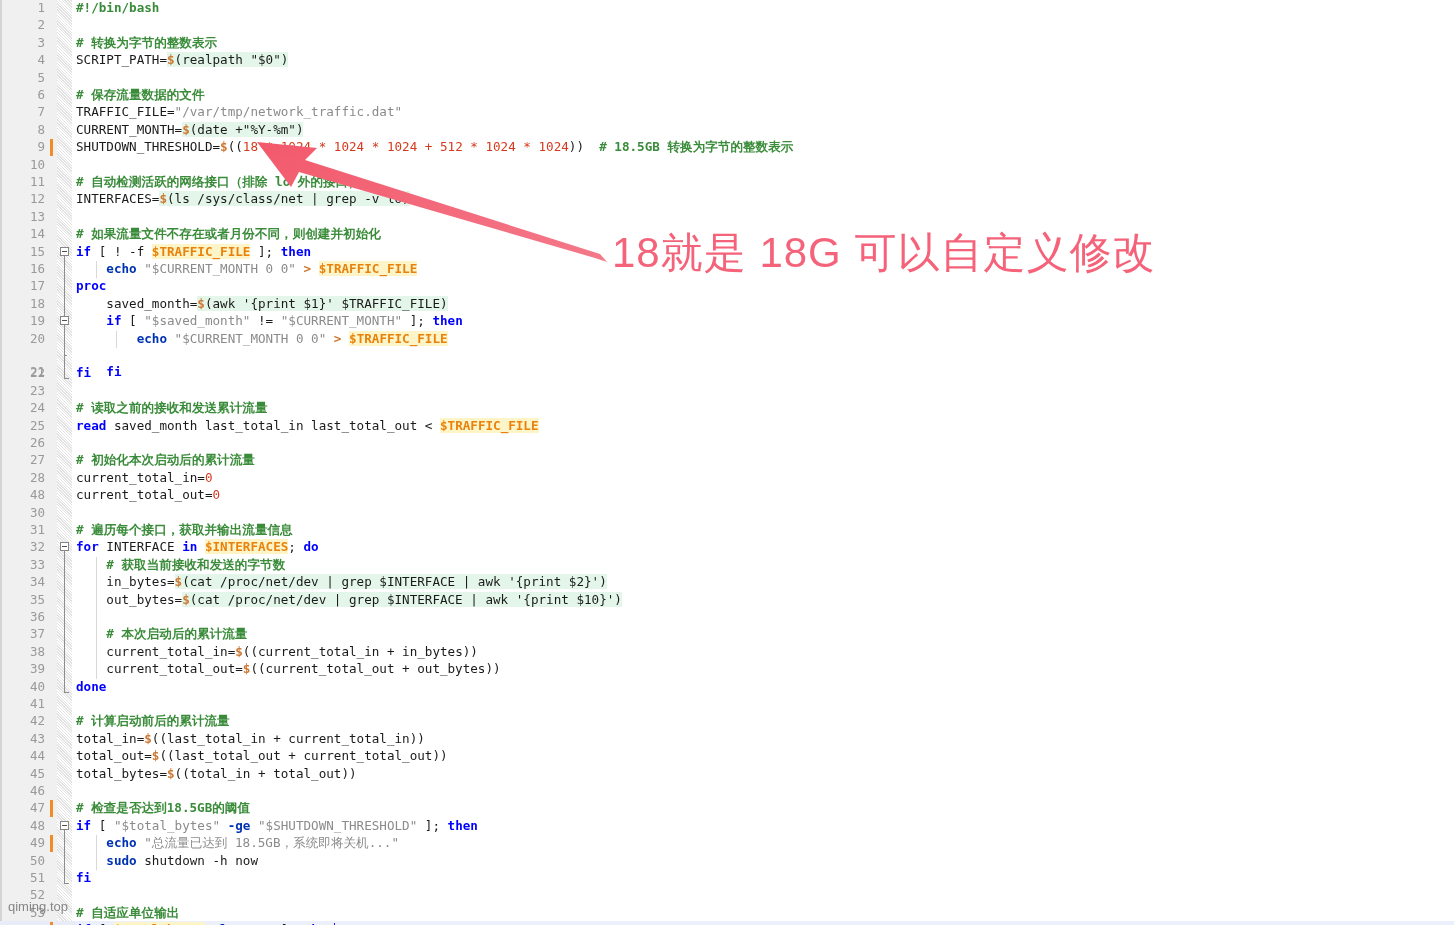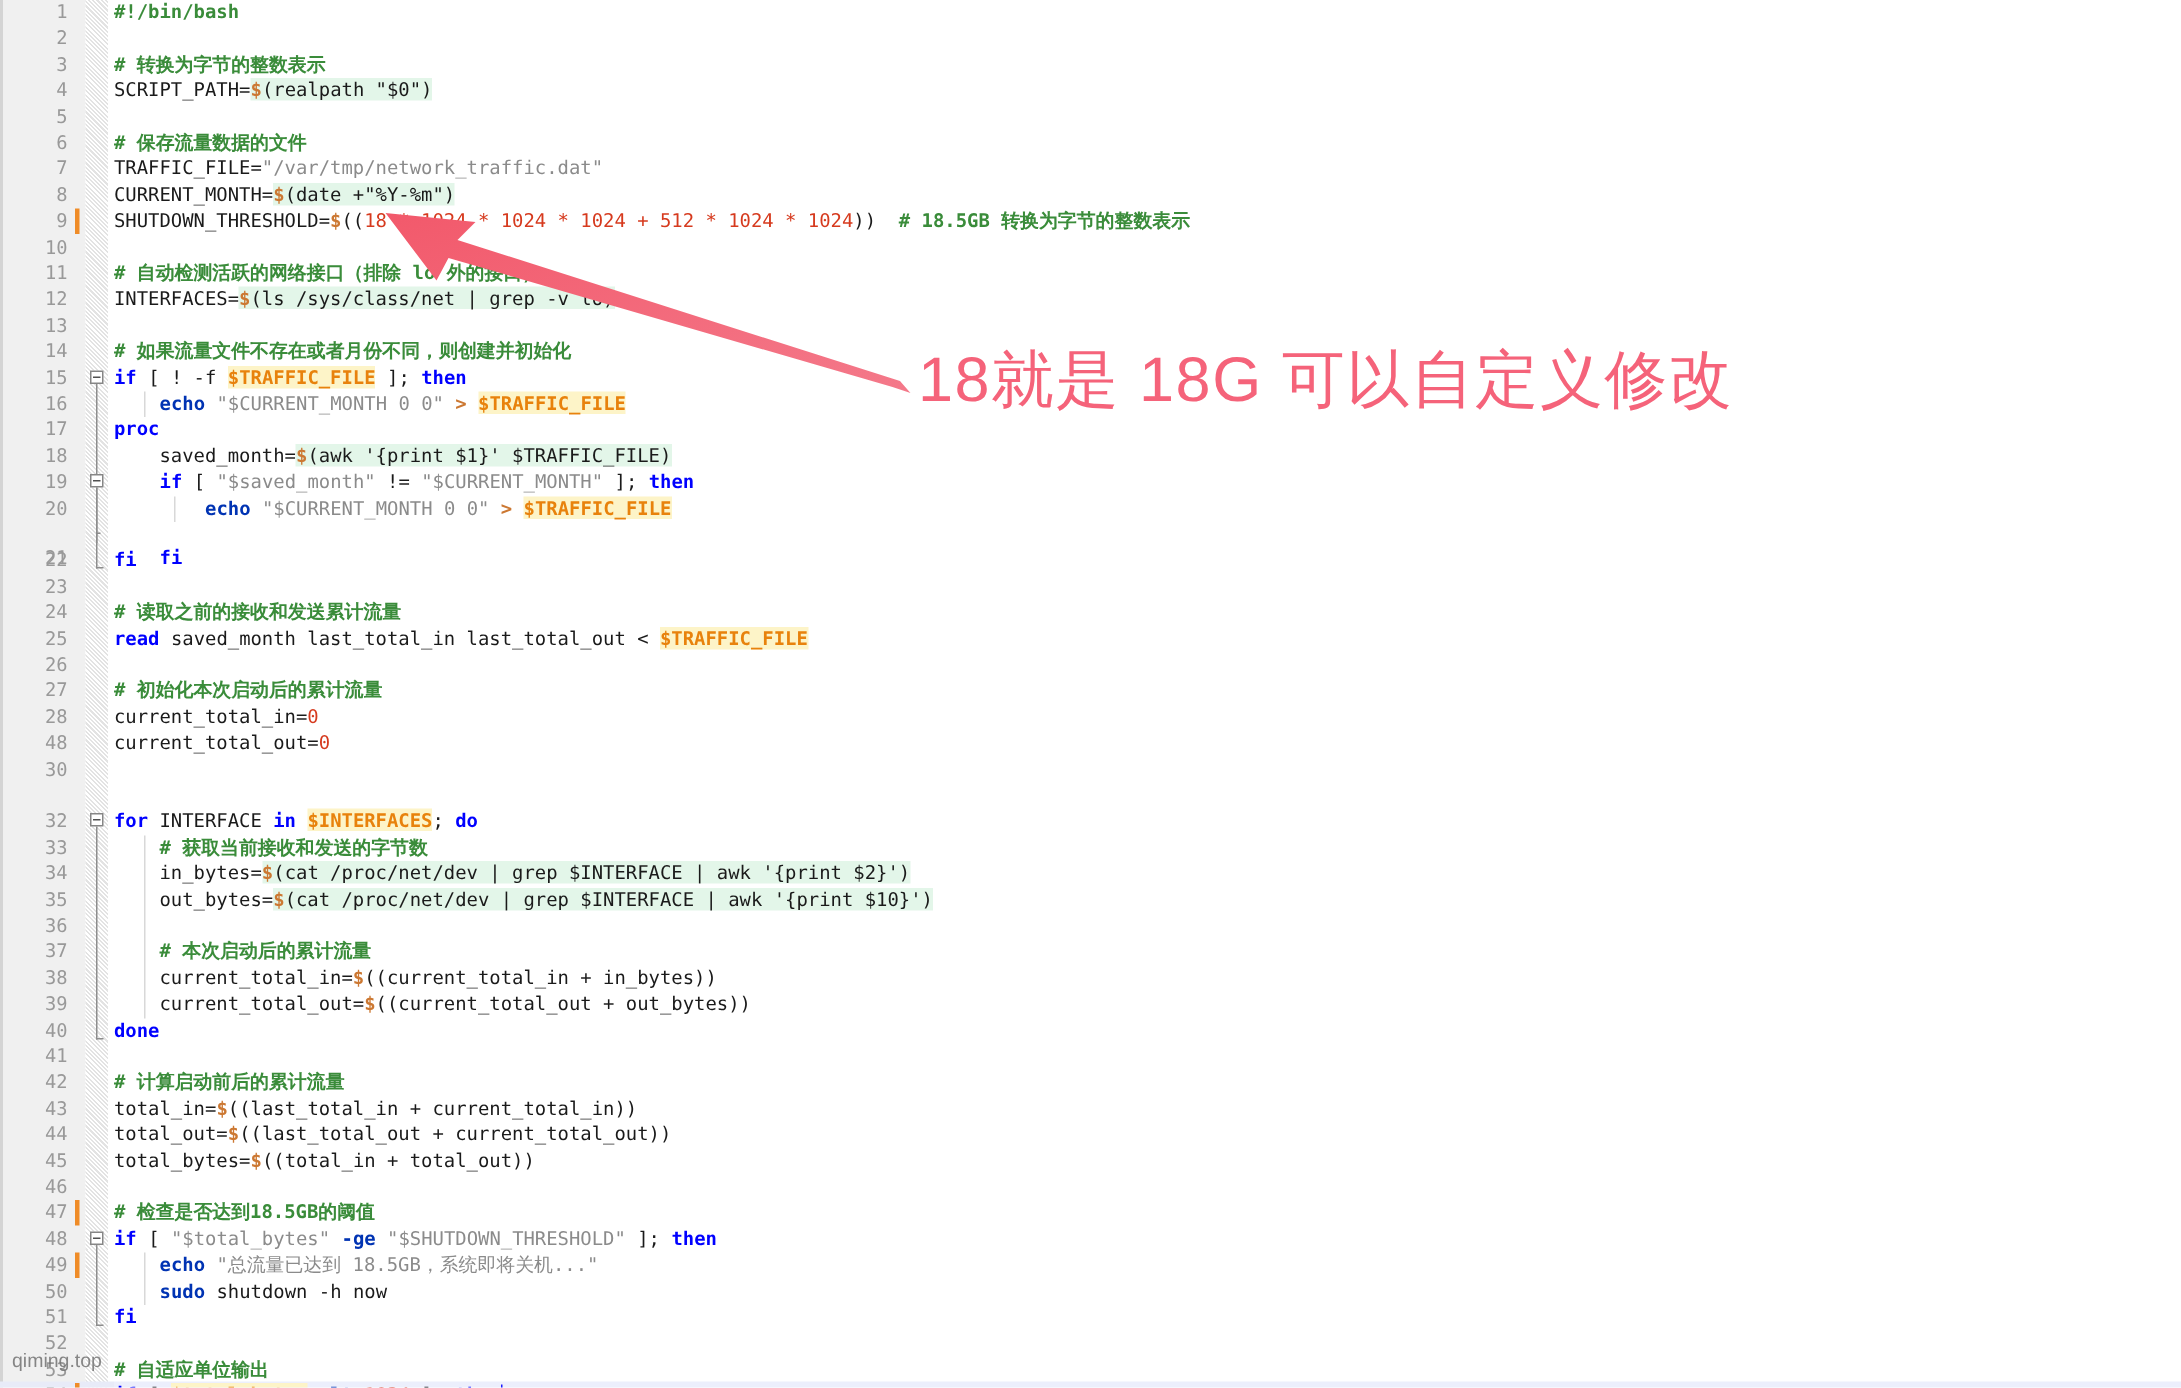--- a/index.html
+++ b/index.html
@@ -156,20 +156,21 @@
       <div class="row" style="top: 363px; text-decoration: underline;"><div class="lnum">21</div><div class="code"><span class="plain">    </span><span class="kw">fi</span></div></div>
       <div class="row" style="top: 364.4px; padding-left: 26px;"><div class="lnum">22</div><div class="code"><span class="kw">fi</span></div></div>
       <div class="row" style="top: 381.8px;"><div class="lnum">23</div><div class="code"></div></div>
       <div class="row" style="top: 399.2px;"><div class="lnum">24</div><div class="code"><span class="cmt"># 读取之前的接收和发送累计流量</span></div></div>
       <div class="row" style="top: 416.6px;"><div class="lnum">25</div><div class="code"><span class="kw">read</span><span class="plain"> saved_month last_total_in last_total_out &lt; </span><span class="varhl">$TRAFFIC_FILE</span></div></div>
       <div class="row" style="top: 434px;"><div class="lnum">26</div><div class="code"></div></div>
       <div class="row" style="top: 451.4px;"><div class="lnum">27</div><div class="code"><span class="cmt"># 初始化本次启动后的累计流量</span></div></div>
       <div class="row" style="top: 468.8px;"><div class="lnum">28</div><div class="code"><span class="plain">current_total_in=</span><span class="num">0</span></div></div>
       <div class="row" style="top: 486.2px;"><div class="lnum">48</div><div class="code"><span class="plain">current_total_out=</span><span class="num">0</span></div></div>
       <div class="row" style="top: 503.6px;"><div class="lnum">30</div><div class="code"></div></div>
+      <div class="row" style="top: 521px;"><div class="lnum">31</div><div class="code"><span class="cmt"># 遍历每个接口，获取并输出流量信息</span></div></div>
       <div class="row" style="top: 538.4px;"><div class="lnum">32</div><div class="code"><span class="kw">for</span><span class="plain"> INTERFACE </span><span class="kw">in</span><span class="plain"> </span><span class="varhl">$INTERFACES</span><span class="plain">; </span><span class="kw">do</span></div></div>
       <div class="row" style="top: 555.8px;"><div class="lnum">33</div><div class="code"><span class="plain">    </span><span class="cmt"># 获取当前接收和发送的字节数</span></div></div>
       <div class="row" style="top: 573.2px;"><div class="lnum">34</div><div class="code"><span class="plain">    in_bytes=</span><span class="subst"><span class="dollar">$</span><span class="plain">(cat /proc/net/dev | grep $INTERFACE | awk '{print $2}')</span></span></div></div>
       <div class="row" style="top: 590.6px;"><div class="lnum">35</div><div class="code"><span class="plain">    out_bytes=</span><span class="subst"><span class="dollar">$</span><span class="plain">(cat /proc/net/dev | grep $INTERFACE | awk '{print $10}')</span></span></div></div>
       <div class="row" style="top: 608px;"><div class="lnum">36</div><div class="code"></div></div>
       <div class="row" style="top: 625.4px;"><div class="lnum">37</div><div class="code"><span class="plain">    </span><span class="cmt"># 本次启动后的累计流量</span></div></div>
       <div class="row" style="top: 642.8px;"><div class="lnum">38</div><div class="code"><span class="plain">    current_total_in=</span><span class="dollar">$</span><span class="plain">((current_total_in + in_bytes))</span></div></div>
       <div class="row" style="top: 660.2px;"><div class="lnum">39</div><div class="code"><span class="plain">    current_total_out=</span><span class="dollar">$</span><span class="plain">((current_total_out + out_bytes))</span></div></div>
       <div class="row" style="top: 677.6px;"><div class="lnum">40</div><div class="code"><span class="kw">done</span></div></div>
       <div class="row" style="top: 695px;"><div class="lnum">41</div><div class="code"></div></div>

